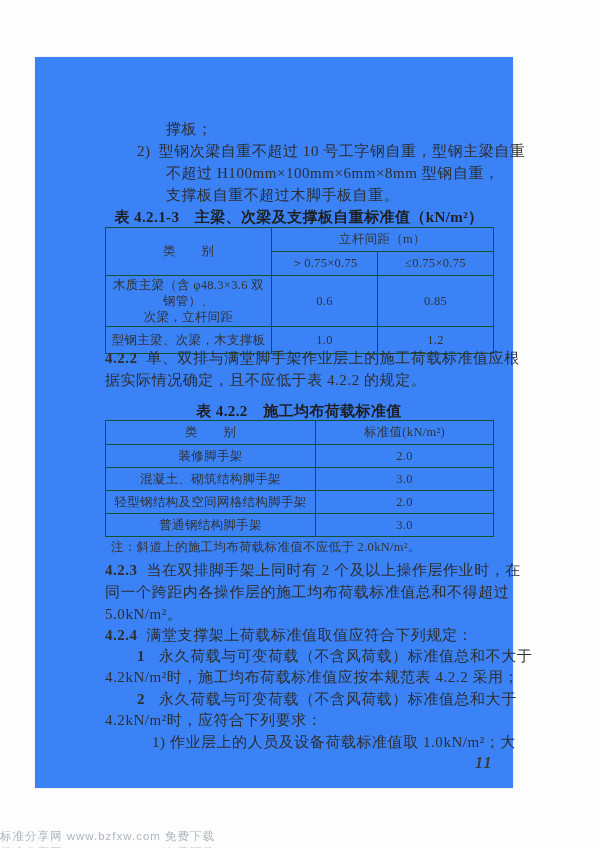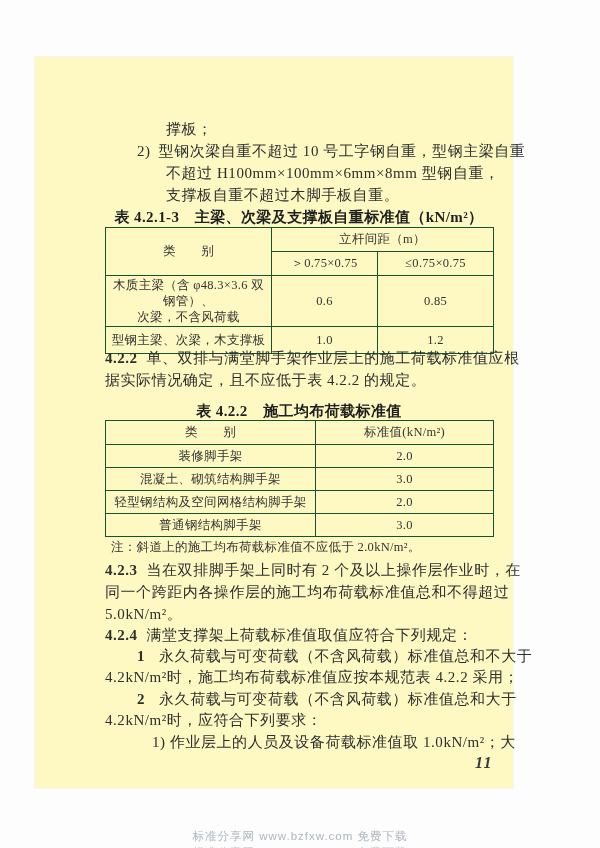--- a/index.html
+++ b/index.html
@@ -4,21 +4,21 @@
 <style>
   html,body{margin:0;padding:0;}
   body{
     width:600px;height:848px;position:relative;overflow:hidden;
     background:#fdfdfd;
     font-family:"Liberation Serif","DejaVu Serif",serif;
     color:#2e2e2e;
   }
   .page{
     position:absolute;left:35px;top:57px;width:478px;height:731px;
-    background:#fef9c3;
+    background:#3b82f6;
     box-shadow:0 0 0 1px rgba(0,0,0,0.03);
   }
   .blk{position:absolute;left:70px;width:388px;}
   .line{font-size:15px;line-height:20px;letter-spacing:0.55px;white-space:nowrap;}
   .ind61{padding-left:61px;}
   .ind32{padding-left:32px;}
   .ind47{padding-left:47px;}
   .num{font-weight:bold;margin-right:9px;letter-spacing:0.5px;}
   .marker{margin-right:8px;}
   .marker-bold{font-weight:bold;margin-right:14px;}
@@ -34,21 +34,21 @@
     border:1px solid #14532d;text-align:center;vertical-align:middle;
     padding:1px 2px;letter-spacing:0.3px;
   }
   .cell-2line{line-height:16px;}
   .note{font-size:12.5px;letter-spacing:0.3px;white-space:nowrap;color:#333;}
   .pagenum{
     text-align:right;font-style:italic;font-size:16px;color:#3a3a3a;
     letter-spacing:1.5px;padding-right:22px;font-weight:bold;
   }
   .watermark{
-    position:absolute;left:0;width:600px;text-align:center;
+    position:absolute;left:0;width:600px;
     font-family:"Liberation Sans","DejaVu Sans",sans-serif;
     font-size:11.5px;color:#aeb6be;letter-spacing:1px;white-space:nowrap;
   }
   .wm1{top:829px;}
   .wm2{top:845px;color:#c9cfd5;}
 </style>
 </head>
 <body>
 
 <div class="page">
@@ -68,21 +68,21 @@
     <tbody>
         <tr style="height:24px">
       <td rowspan="2">类　　别</td>
       <td colspan="2">立杆间距（m）</td>
     </tr>
     <tr style="height:24px">
       <td>＞0.75×0.75</td>
       <td>≤0.75×0.75</td>
     </tr>
     <tr style="height:40px">
-      <td class="cell-2line"><span>木质主梁（含 φ48.3×3.6 双钢管）、</span><br><span>次梁，不含风荷载</span></td>
+      <td class="cell-2line"><span>木质主梁（含 φ48.3×3.6 双钢管）、</span><br><span>次梁，立杆间距</span></td>
       <td>0.6</td>
       <td>0.85</td>
     </tr>
     <tr style="height:27px">
       <td>型钢主梁、次梁，木支撑板</td>
       <td>1.0</td>
       <td>1.2</td>
     </tr>
   </tbody>
     </table>

